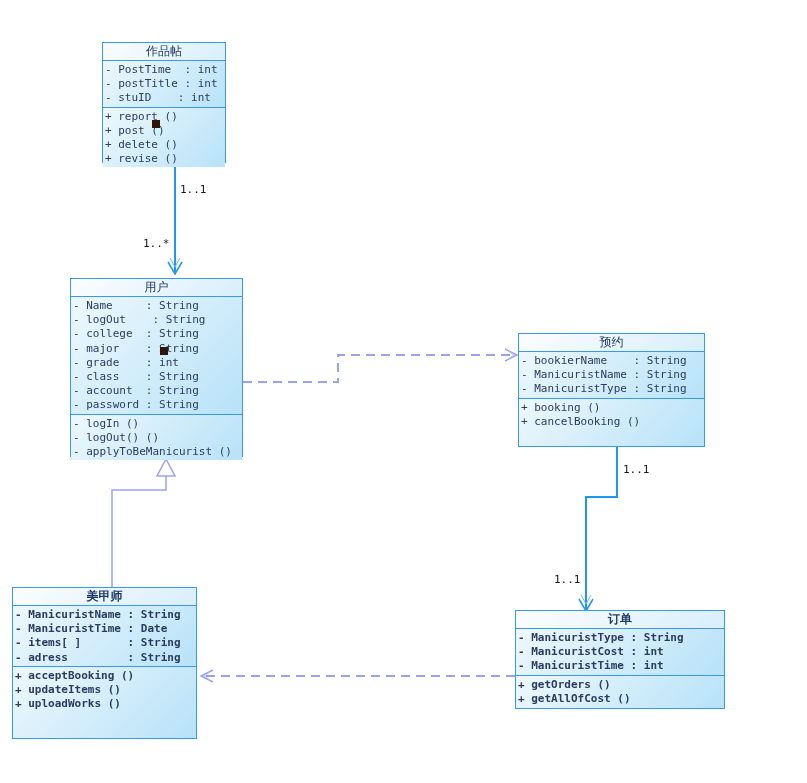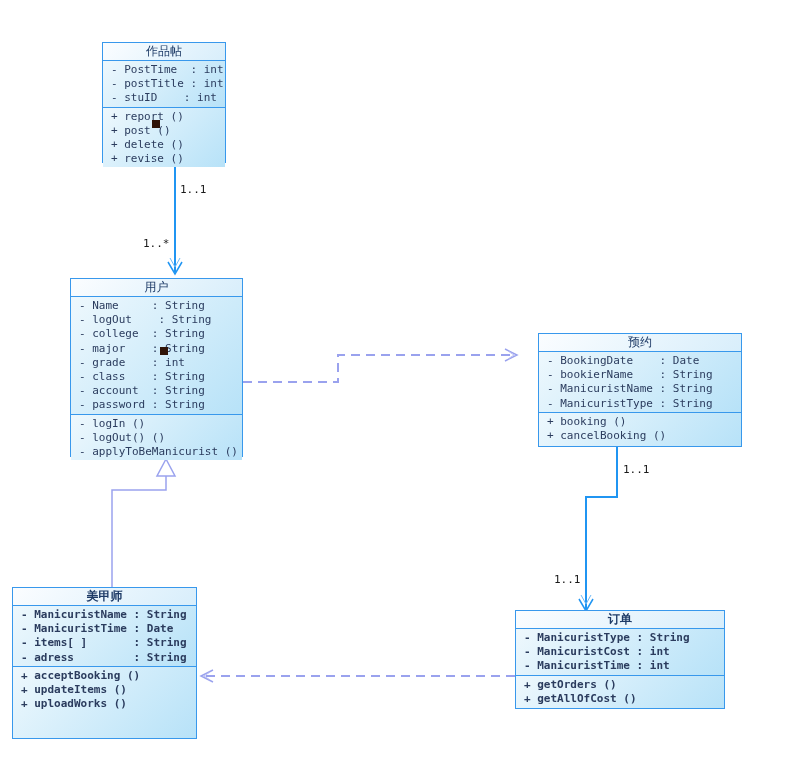--- a/index.html
+++ b/index.html
@@ -29,21 +29,21 @@
   .uml-section{
     border-top:1px solid #3898ec;
     background:linear-gradient(135deg,#eef8fd 0%,#b7e2f8 100%);
     padding:2px 0 1px 0;
   }
   .uml-section.grow{flex:1;}
   .member-row{
     font-size:11px;
     line-height:14.2px;
     height:14.2px;
-    padding-left:8px;
+    padding-left:2px;
     color:#2b3c5e;
     white-space:pre;
     overflow:hidden;
   }
   .wire-labels span{
     position:absolute;
     font-size:11px;
     color:#1a1a1a;
     white-space:pre;
     font-family:"DejaVu Sans Mono", monospace;
@@ -126,24 +126,23 @@
       <div class="member-row">- account  : String</div>
       <div class="member-row">- password : String</div>
     </div>
     <div class="uml-section grow">
       <div class="member-row">- logIn ()</div>
       <div class="member-row">- logOut() ()</div>
       <div class="member-row">- applyToBeManicurist ()</div>
     </div>
   </div>
 
-  <div class="uml-class" style="left:538px;top:333px;width:204px;height:114px;">
+  <div class="uml-class" style="left:518px;top:333px;width:187px;height:114px;">
     <div class="uml-title">预约</div>
     <div class="uml-section">
-      <div class="member-row">- BookingDate    : Date</div>
       <div class="member-row">- bookierName    : String</div>
       <div class="member-row">- ManicuristName : String</div>
       <div class="member-row">- ManicuristType : String</div>
     </div>
     <div class="uml-section grow">
       <div class="member-row">+ booking ()</div>
       <div class="member-row">+ cancelBooking ()</div>
     </div>
   </div>
 

